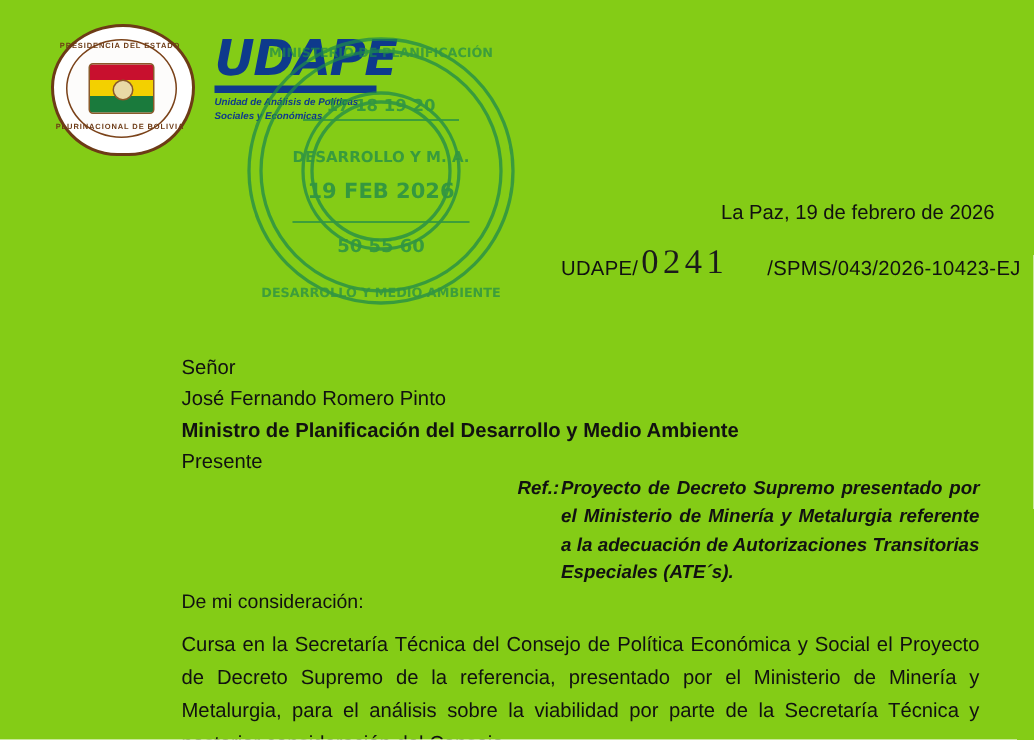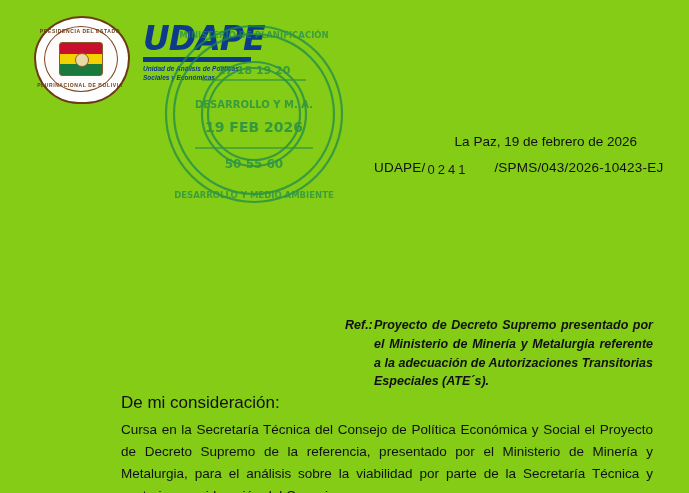--- a/index.html
+++ b/index.html
@@ -118,39 +118,39 @@
     width: 182px;
     height: 212px;
     opacity: 0.82;
     pointer-events: none;
   }
   .stamp svg { display: block; }
 
   
   .date-line {
     position: absolute;
-    right: 52px;
+    right: 26px;
     top: 134px;
     font-size: 13.5px;
     white-space: nowrap;
     padding-left: 48px;
   }
   .code-line {
     position: absolute;
     left: 374px;
     top: 160px;
     font-size: 13.5px;
     white-space: nowrap;
     display: flex;
     align-items: flex-end;
   }
   .code-prefix { letter-spacing: 0.2px; }
   .code-number {
-    font-family: Liberation Sans, sans-serif;
-    font-size: 13px;
+    font-family: Liberation Serif, serif;
+    font-size: 23px;
     letter-spacing: 3px;
     color: #1b1b1b;
     margin: 0 6px 0 2px;
     position: relative;
     top: 2px;
   }
   .code-suffix { letter-spacing: 0.2px; margin-left: 20px; }
 
   
   .addressee {
@@ -182,21 +182,21 @@
     margin-left: 29px;
     text-align: justify;
     font-weight: bold;
   }
 
   
   .salutation {
     position: absolute;
     left: 121px;
     top: 393px;
-    font-size: 17px;
+    font-size: 13px;
   }
   .body-text {
     position: absolute;
     left: 121px;
     top: 419px;
     width: 532px;
     font-size: 13.5px;
     line-height: 1.62;
     text-align: justify;
   }
@@ -242,20 +242,26 @@
   </div>
 
   <div class="date-line">La Paz, 19 de febrero de 2026</div>
 
   <div class="code-line">
     <span class="code-prefix">UDAPE/</span>
     <span class="code-number">0241</span>
     <span class="code-suffix">/SPMS/043/2026-10423-EJ</span>
   </div>
 
+  <div class="addressee">
+    <div>Señor</div>
+    <div>José Fernando Romero Pinto</div>
+    <div class="bold">Ministro de Planificación del Desarrollo y Medio Ambiente</div>
+    <div>Presente</div>
+  </div>
 
   <div class="ref-block">
     <span class="ref-label">Ref.:</span>
     <div class="ref-text">Proyecto de Decreto Supremo presentado por el Ministerio de Minería y Metalurgia referente a la adecuación de Autorizaciones Transitorias Especiales (ATE´s).</div>
   </div>
 
   <div class="salutation">De mi consideración:</div>
   <div class="body-text">Cursa en la Secretaría Técnica del Consejo de Política Económica y Social el Proyecto de Decreto Supremo de la referencia, presentado por el Ministerio de Minería y Metalurgia, para el análisis sobre la viabilidad por parte de la Secretaría Técnica y posterior consideración del Consejo.</div>
 
 </div>

